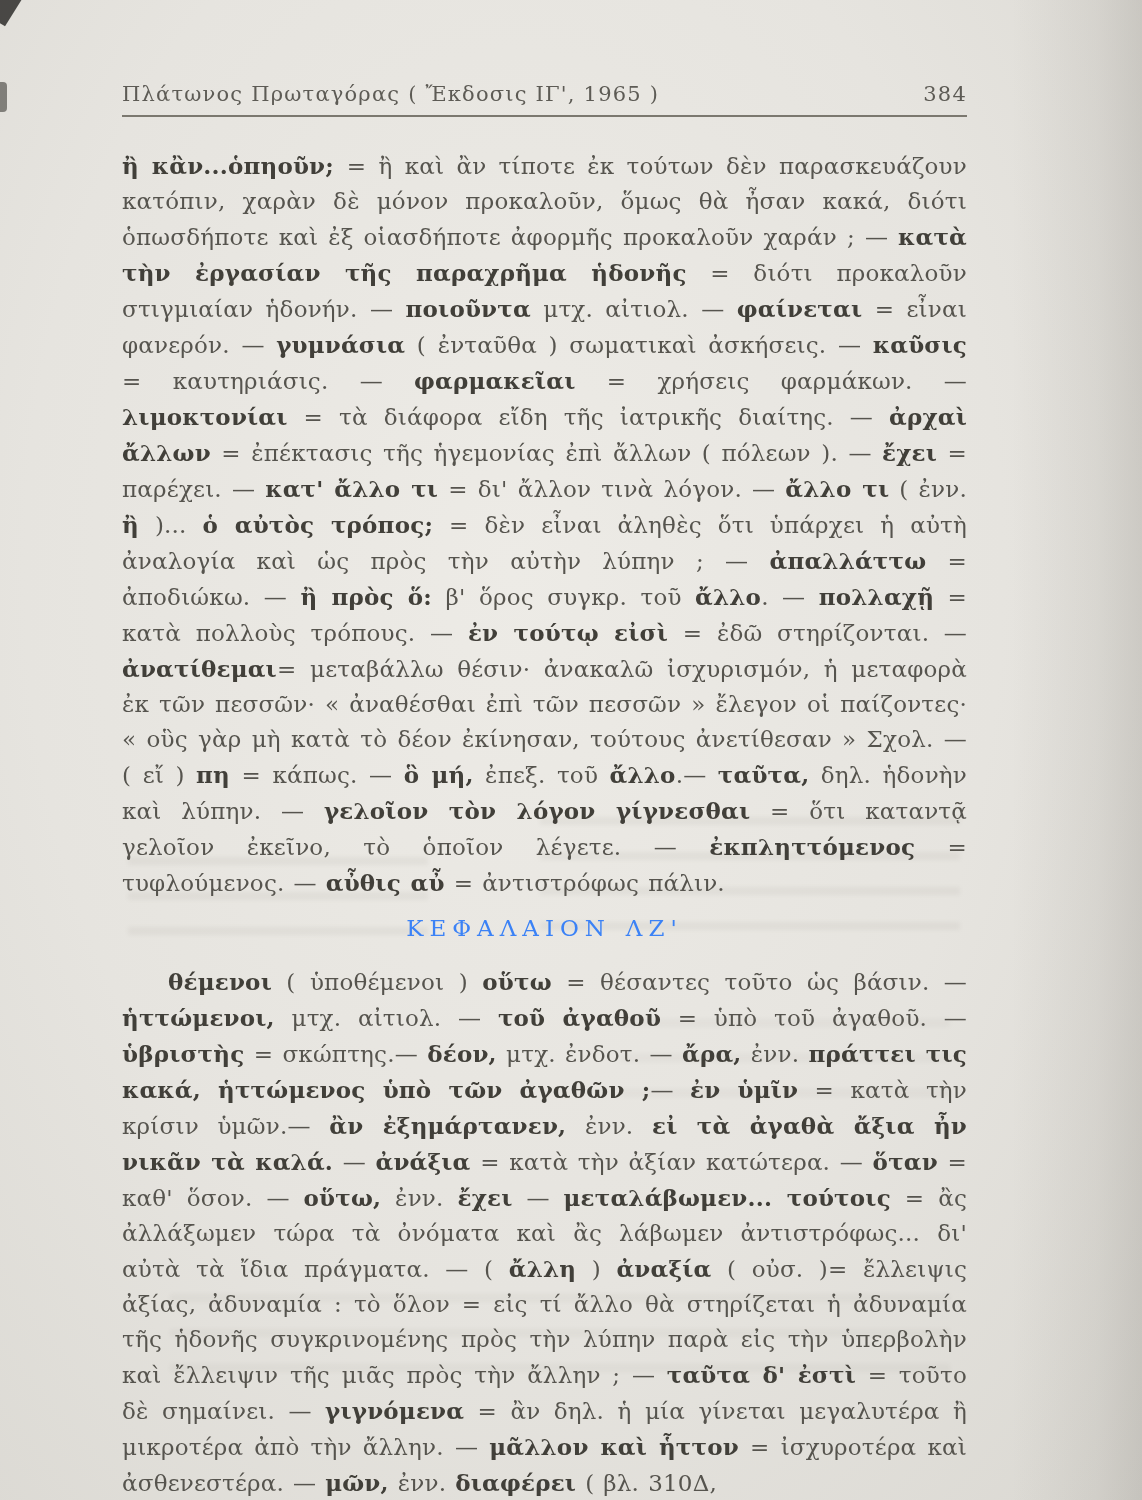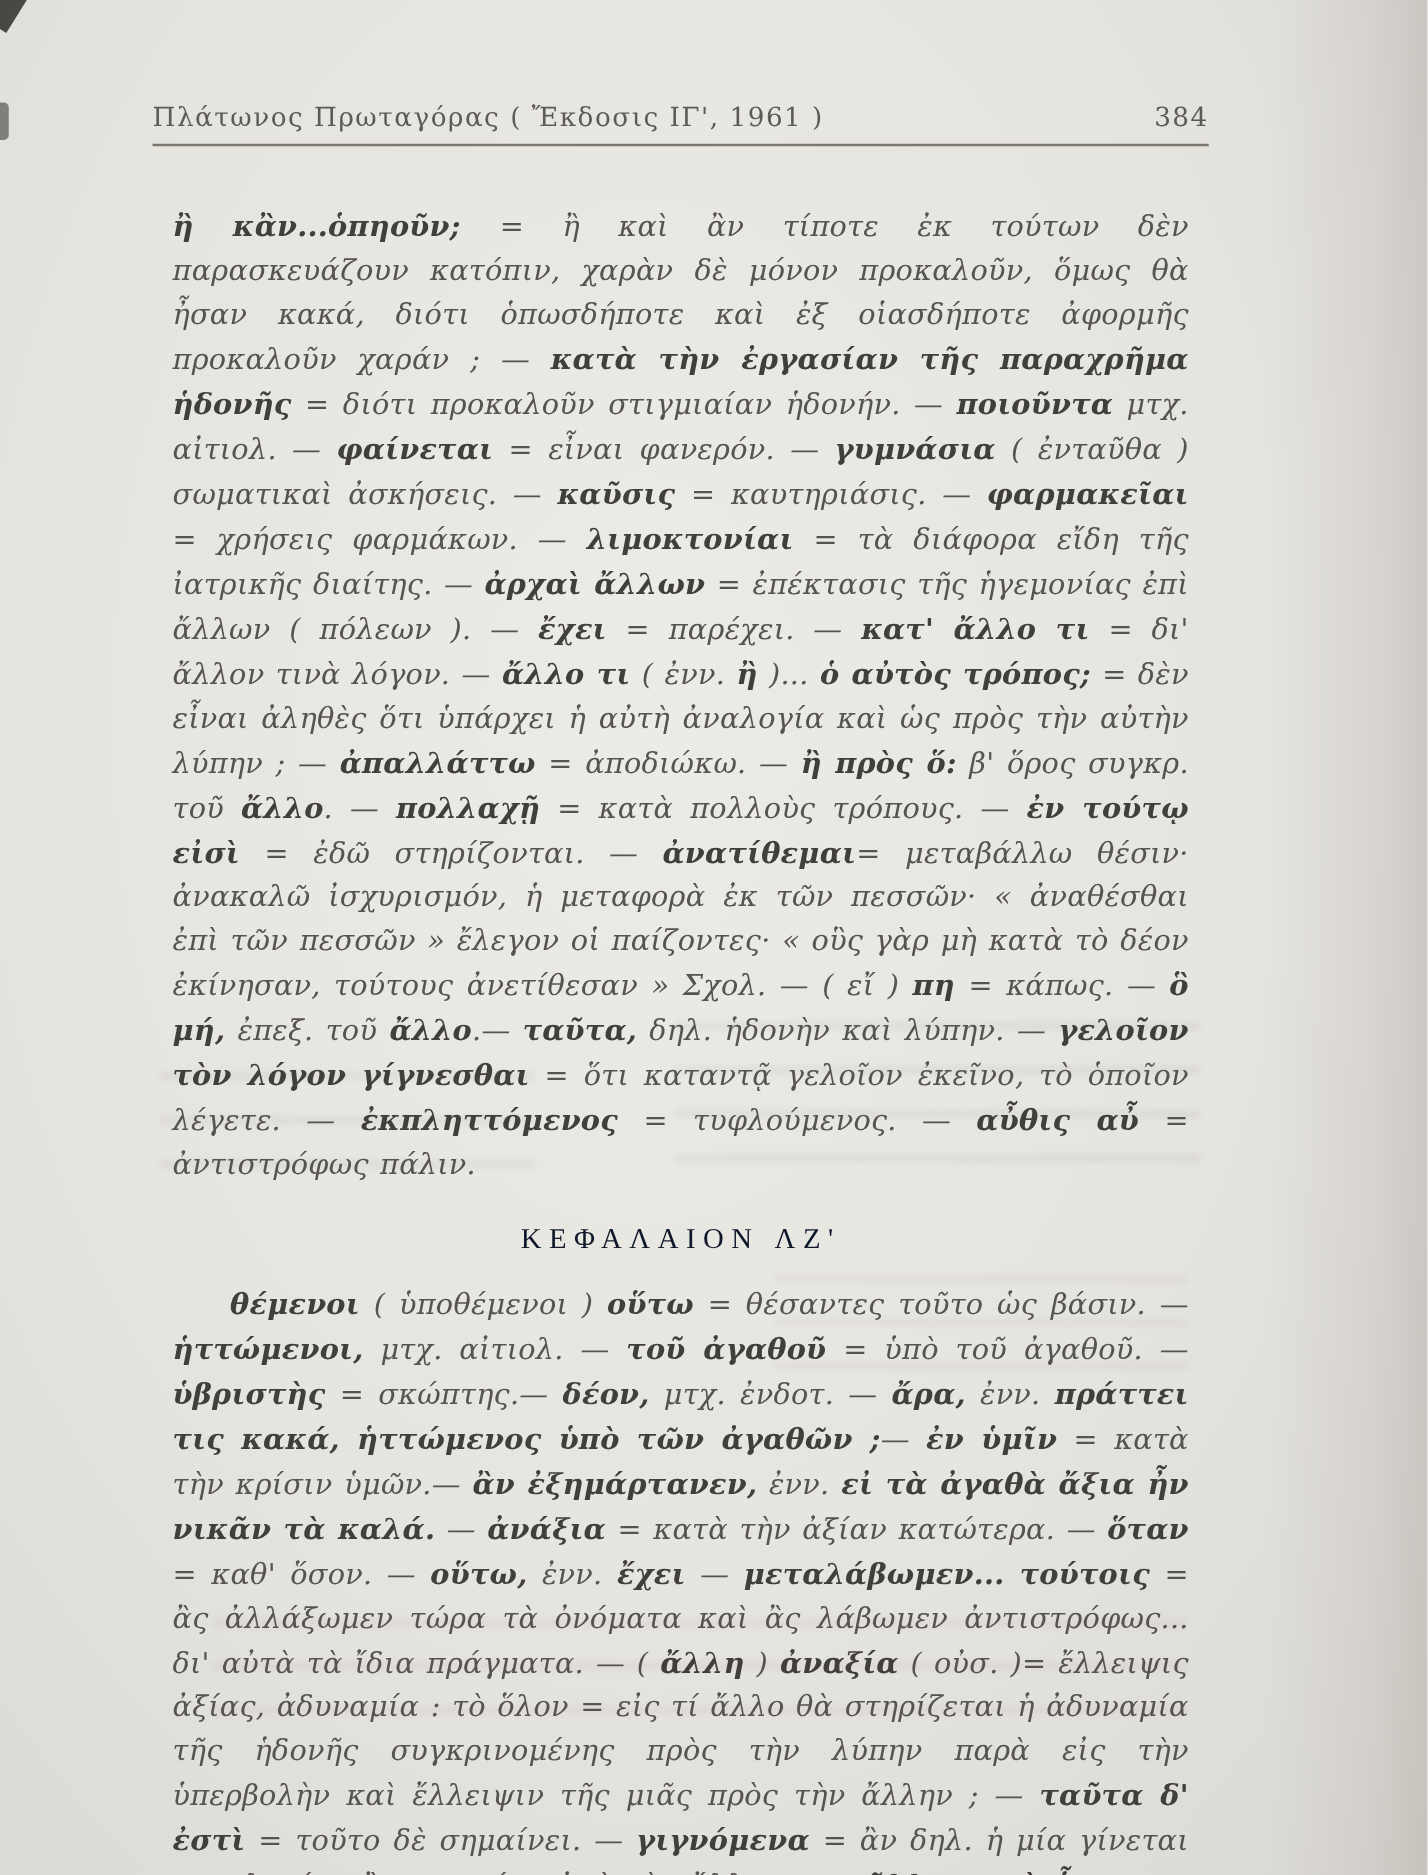--- a/index.html
+++ b/index.html
@@ -52,47 +52,46 @@
   }
 
   
   .page-body {
     position: absolute; left: 122px; top: 148px; width: 845px;
     font-size: 23px; line-height: 35px;
     text-align: justify;
     letter-spacing: 0.2px; word-spacing: 1.5px;
     color: #54524c;
   }
-  .para { margin: 16px; font-style: italic; }
+  .para { margin: 0; }
   .para.indent { text-indent: 46px; }
   .bold { font-weight: bold; color: #413f39; }
   .reg  { color: #56544e; }
 
   .chapter-heading {
     text-align: center;
     font-size: 23px; font-weight: normal;
     letter-spacing: 6px;
-    color: #0f172a;
-    margin: 23px 0 18px 0;
-    font-family: Liberation Serif, serif;
+    color: #3b82f6;
+    margin: 10px 0 18px 0;
   }
 </style>
 </head>
 <body>
 
 <div class="corner-mark"></div>
 <div class="edge-streak"></div>
 <div class="bleed bleed-a"></div>
 <div class="bleed bleed-b"></div>
 <div class="bleed bleed-c"></div>
 <div class="bleed bleed-d"></div>
 <div class="right-shade"></div>
 
 <div class="header">
-  <span>Πλάτωνος Πρωταγόρας ( Ἔκδοσις ΙΓ', 1961 )</span>
+  <span>Πλάτωνος Πρωταγόρας ( Ἔκδοσις ΙΓ', 1965 )</span>
   <span>384</span>
 </div>
 <div class="header-rule"></div>
 
 <div class="page-body">
     <p class="para"><span class="bold">ἢ κἂν...ὁπηοῦν; </span><span class="reg">= ἢ καὶ ἂν τίποτε ἐκ τούτων δὲν παρασκευάζουν κατόπιν, χαρὰν δὲ μόνον προκαλοῦν, ὅμως θὰ ἦσαν κακά, διότι ὁπωσδήποτε καὶ ἐξ οἱασδήποτε ἀφορμῆς προκαλοῦν χαράν ; — </span><span class="bold">κατὰ τὴν ἐργασίαν τῆς παραχρῆμα ἡδονῆς</span><span class="reg"> = διότι προκαλοῦν στιγμιαίαν ἡδονήν. — </span><span class="bold">ποιοῦντα</span><span class="reg"> μτχ. αἰτιολ. — </span><span class="bold">φαίνεται</span><span class="reg"> = εἶναι φανερόν. — </span><span class="bold">γυμνάσια</span><span class="reg"> ( ἐνταῦθα ) σωματικαὶ ἀσκήσεις. — </span><span class="bold">καῦσις</span><span class="reg"> = καυτηριάσις. — </span><span class="bold">φαρμακεῖαι</span><span class="reg"> = χρήσεις φαρμάκων. — </span><span class="bold">λιμοκτονίαι</span><span class="reg"> = τὰ διάφορα εἴδη τῆς ἰατρικῆς διαίτης. — </span><span class="bold">ἀρχαὶ ἄλλων</span><span class="reg"> = ἐπέκτασις τῆς ἡγεμονίας ἐπὶ ἄλλων ( πόλεων ). — </span><span class="bold">ἔχει</span><span class="reg"> = παρέχει. — </span><span class="bold">κατ' ἄλλο τι</span><span class="reg"> = δι' ἄλλον τινὰ λόγον. — </span><span class="bold">ἄλλο τι</span><span class="reg"> ( ἐνν. </span><span class="bold">ἢ</span><span class="reg"> )... </span><span class="bold">ὁ αὐτὸς τρόπος;</span><span class="reg"> = δὲν εἶναι ἀληθὲς ὅτι ὑπάρχει ἡ αὐτὴ ἀναλογία καὶ ὡς πρὸς τὴν αὐτὴν λύπην ; — </span><span class="bold">ἀπαλλάττω</span><span class="reg"> = ἀποδιώκω. — </span><span class="bold">ἢ πρὸς ὅ:</span><span class="reg"> β' ὅρος συγκρ. τοῦ </span><span class="bold">ἄλλο</span><span class="reg">. — </span><span class="bold">πολλαχῇ</span><span class="reg"> = κατὰ πολλοὺς τρόπους. — </span><span class="bold">ἐν τούτῳ εἰσὶ</span><span class="reg"> = ἐδῶ στηρίζονται. — </span><span class="bold">ἀνατίθεμαι</span><span class="reg">= μεταβάλλω θέσιν· ἀνακαλῶ ἰσχυρισμόν, ἡ μεταφορὰ ἐκ τῶν πεσσῶν· « ἀναθέσθαι ἐπὶ τῶν πεσσῶν » ἔλεγον οἱ παίζοντες· « οὓς γὰρ μὴ κατὰ τὸ δέον ἐκίνησαν, τούτους ἀνετίθεσαν » Σχολ. — ( εἴ ) </span><span class="bold">πη</span><span class="reg"> = κάπως. — </span><span class="bold">ὃ μή,</span><span class="reg"> ἐπεξ. τοῦ </span><span class="bold">ἄλλο</span><span class="reg">.— </span><span class="bold">ταῦτα,</span><span class="reg"> δηλ. ἡδονὴν καὶ λύπην. — </span><span class="bold">γελοῖον τὸν λόγον γίγνεσθαι</span><span class="reg"> = ὅτι καταντᾷ γελοῖον ἐκεῖνο, τὸ ὁποῖον λέγετε. — </span><span class="bold">ἐκπληττόμενος</span><span class="reg"> = τυφλούμενος. — </span><span class="bold">αὖθις αὖ</span><span class="reg"> = ἀντιστρόφως πάλιν.</span></p>
     <h2 class="chapter-heading">ΚΕΦΑΛΑΙΟΝ ΛΖ'</h2>
     <p class="para indent"><span class="bold">θέμενοι</span><span class="reg"> ( ὑποθέμενοι ) </span><span class="bold">οὕτω</span><span class="reg"> = θέσαντες τοῦτο ὡς βάσιν. — </span><span class="bold">ἡττώμενοι,</span><span class="reg"> μτχ. αἰτιολ. — </span><span class="bold">τοῦ ἀγαθοῦ</span><span class="reg"> = ὑπὸ τοῦ ἀγαθοῦ. — </span><span class="bold">ὑβριστὴς</span><span class="reg"> = σκώπτης.— </span><span class="bold">δέον,</span><span class="reg"> μτχ. ἐνδοτ. — </span><span class="bold">ἄρα,</span><span class="reg"> ἐνν. </span><span class="bold">πράττει τις κακά, ἡττώμενος ὑπὸ τῶν ἀγαθῶν ;</span><span class="reg">— </span><span class="bold">ἐν ὑμῖν</span><span class="reg"> = κατὰ τὴν κρίσιν ὑμῶν.— </span><span class="bold">ἂν ἐξημάρτανεν,</span><span class="reg"> ἐνν. </span><span class="bold">εἰ τὰ ἀγαθὰ ἄξια ἦν νικᾶν τὰ καλά.</span><span class="reg"> — </span><span class="bold">ἀνάξια</span><span class="reg"> = κατὰ τὴν ἀξίαν κατώτερα. — </span><span class="bold">ὅταν</span><span class="reg"> = καθ' ὅσον. — </span><span class="bold">οὕτω,</span><span class="reg"> ἐνν. </span><span class="bold">ἔχει</span><span class="reg"> — </span><span class="bold">μεταλάβωμεν... τούτοις</span><span class="reg"> = ἂς ἀλλάξωμεν τώρα τὰ ὀνόματα καὶ ἂς λάβωμεν ἀντιστρόφως... δι' αὐτὰ τὰ ἴδια πράγματα. — ( </span><span class="bold">ἄλλη</span><span class="reg"> ) </span><span class="bold">ἀναξία</span><span class="reg"> ( οὐσ. )= ἔλλειψις ἀξίας, ἀδυναμία : τὸ ὅλον = εἰς τί ἄλλο θὰ στηρίζεται ἡ ἀδυναμία τῆς ἡδονῆς συγκρινομένης πρὸς τὴν λύπην παρὰ εἰς τὴν ὑπερβολὴν καὶ ἔλλειψιν τῆς μιᾶς πρὸς τὴν ἄλλην ; — </span><span class="bold">ταῦτα δ' ἐστὶ</span><span class="reg"> = τοῦτο δὲ σημαίνει. — </span><span class="bold">γιγνόμενα</span><span class="reg"> = ἂν δηλ. ἡ μία γίνεται μεγαλυτέρα ἢ μικροτέρα ἀπὸ τὴν ἄλλην. — </span><span class="bold">μᾶλλον καὶ ἧττον</span><span class="reg"> = ἰσχυροτέρα καὶ ἀσθενεστέρα. — </span><span class="bold">μῶν,</span><span class="reg"> ἐνν. </span><span class="bold">διαφέρει</span><span class="reg"> ( βλ. 310Δ,</span></p>
   </div>
 

